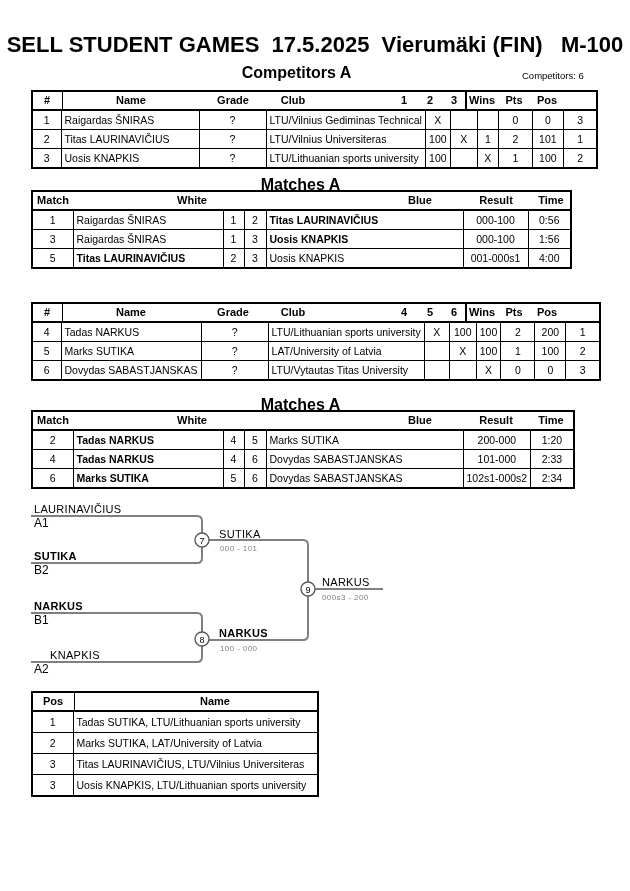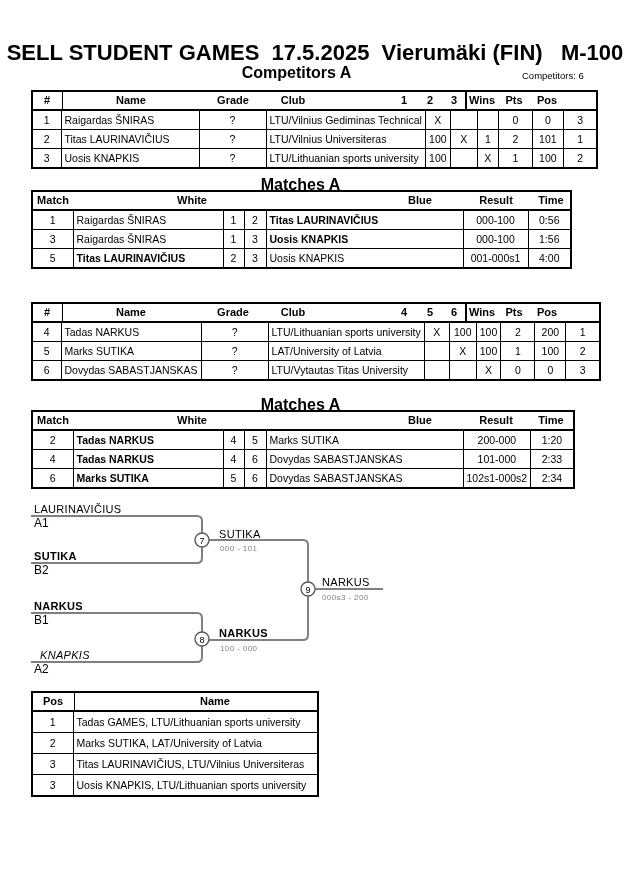--- a/index.html
+++ b/index.html
@@ -4,21 +4,21 @@
 <style>
   html,body { margin:0; padding:0; background:#e8e8e8; }
   .page {
     position:relative; width:630px; height:891px; margin:0 auto;
     background:#ffffff; color:#000;
     font-family:"Liberation Sans", sans-serif;
     overflow:hidden;
   }
   .abs { position:absolute; }
   .title {
-    top:40px; left:0; width:630px; text-align:center;
+    top:32px; left:0; width:630px; text-align:center;
     font-size:22px; font-weight:bold; white-space:pre; letter-spacing:0px;
   }
   .section-title { font-size:16px; font-weight:bold; text-align:center; }
   .small-note { font-size:9.5px; }
 
   table.tbl { position:absolute; border-collapse:collapse; table-layout:fixed; background:#fff; }
   table.tbl { border:2px solid #000; }
   table.tbl td { border:1px solid #000; font-size:10.5px; height:18px; line-height:18px; padding:0 3px; white-space:nowrap; overflow:visible; }
   table.tbl tr.hdr td { border:none; border-bottom:2px solid #000; height:17px; line-height:17px; position:relative; padding:0; }
   .hlab { position:absolute; top:0; transform:translateX(-50%); font-size:11px; font-weight:bold; line-height:17px; white-space:nowrap; }
@@ -308,21 +308,21 @@
 
   <div class="abs bk-name" style="top:503px; left:34px;">LAURINAVIČIUS</div>
   <div class="abs bk-seed" style="top:518px; left:34px;">A1</div>
   <div class="abs bk-name b" style="top:550px; left:34px;">SUTIKA</div>
   <div class="abs bk-seed" style="top:565px; left:34px;">B2</div>
   <div class="abs bk-name" style="top:528px; left:219px;">SUTIKA</div>
   <div class="abs bk-score" style="top:544px; left:220px;">000 - 101</div>
 
   <div class="abs bk-name b" style="top:600px; left:34px;">NARKUS</div>
   <div class="abs bk-seed" style="top:615px; left:34px;">B1</div>
-  <div class="abs bk-name" style="top:649px; left:40px;font-style:italic;">KNAPKIS</div>
+  <div class="abs bk-name" style="top:649px; left:50px;">KNAPKIS</div>
   <div class="abs bk-seed" style="top:664px; left:34px;">A2</div>
   <div class="abs bk-name b" style="top:627px; left:219px;">NARKUS</div>
   <div class="abs bk-score" style="top:644px; left:220px;">100 - 000</div>
 
   <div class="abs bk-name" style="top:576px; left:322px;">NARKUS</div>
   <div class="abs bk-score" style="top:593px; left:322px;">000s3 - 200</div>
 
 
   <table class="tbl" style="top:691px; left:31px;">
     <colgroup>
@@ -332,21 +332,21 @@
     <tbody>
         <tr class="hdr">
           <td colspan="2">
       <span class="hlab" style="left:20px">Pos</span>
       <span class="hlab" style="left:182px">Name</span>
       <span class="hline" style="left:41px"></span>
     </td>
         </tr>
     <tr>
       <td class="ctr" style="height:20px;line-height:20px;">1</td>
-      <td style="height:20px;line-height:20px;">Tadas GAMES, LTU/Lithuanian sports university</td>
+      <td style="height:20px;line-height:20px;">Tadas SUTIKA, LTU/Lithuanian sports university</td>
     </tr>
     <tr>
       <td class="ctr" style="height:20px;line-height:20px;">2</td>
       <td style="height:20px;line-height:20px;">Marks SUTIKA, LAT/University of Latvia</td>
     </tr>
     <tr>
       <td class="ctr" style="height:20px;line-height:20px;">3</td>
       <td style="height:20px;line-height:20px;">Titas LAURINAVIČIUS, LTU/Vilnius Universiteras</td>
     </tr>
     <tr>

